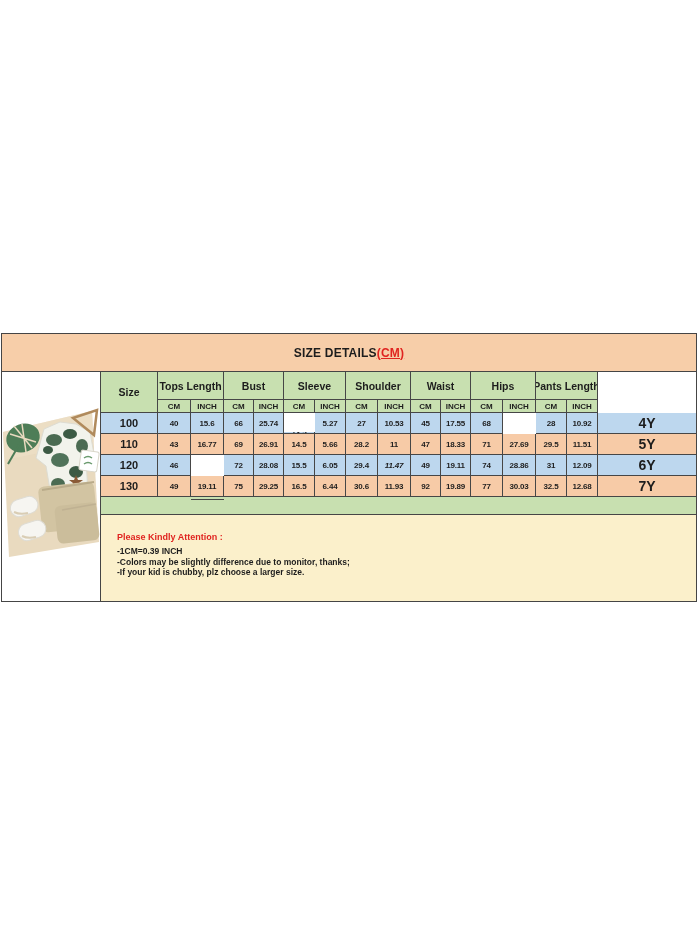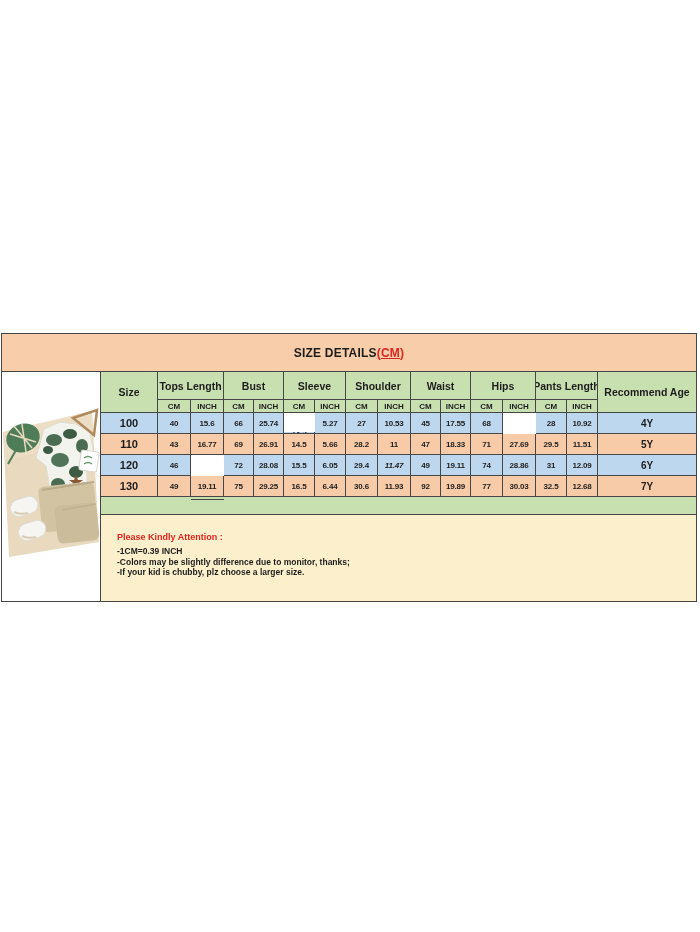--- a/index.html
+++ b/index.html
@@ -34,21 +34,21 @@
     border-right:1px solid #464646;border-bottom:1px solid #464646;
     overflow:hidden;white-space:nowrap;
   }
   .g{background:#C8E0B0;}
   .blue{background:#BDD7EE;}
   .peach{background:#F7CBA7;}
   .hdr{font-size:10.5px;}
   .sub{font-size:8px;}
   .size-c{font-size:11px;}
   .val{font-size:8px;letter-spacing:-.2px;}
-  .age-c{font-size:10px;}
+  .age-c{font-size:14px;}
   .noRb{border-right:none;}
   .strip{background:#C8E0B0;grid-row:7;grid-column:1/17;border-right:none;}
   .note{
     grid-row:8;grid-column:1/17;background:#FBF0CB;
     border-right:none;border-bottom:none;
     display:block;text-align:left;padding:17px 4px 0 16px;box-sizing:border-box;
   }
   .note-title{color:#E02420;font-size:9px;font-weight:bold;margin-bottom:4px;}
   .note-line{font-size:8.5px;font-weight:bold;color:#1d1d1d;line-height:10.6px;}
 </style>
@@ -120,21 +120,20 @@
         <div class="note-line">-If your kid is chubby, plz choose a larger size.</div>
       </div>
     <div class="cell g hdr" style="grid-area: 1 / 1 / 3;">Size</div>
         <div class="cell g hdr" style="grid-area: 1 / 2 / auto / 4;">Tops Length</div>
         <div class="cell g hdr" style="grid-area: 1 / 4 / auto / 6;">Bust</div>
         <div class="cell g hdr" style="grid-area: 1 / 6 / auto / 8;">Sleeve</div>
         <div class="cell g hdr" style="grid-area: 1 / 8 / auto / 10;">Shoulder</div>
         <div class="cell g hdr" style="grid-area: 1 / 10 / auto / 12;">Waist</div>
         <div class="cell g hdr" style="grid-area: 1 / 12 / auto / 14;">Hips</div>
         <div class="cell g hdr" style="grid-area: 1 / 14 / auto / 16;">Pants Length</div>
-        <div class="cell g hdr noRb" style="grid-area: 1 / 16 / 3;">Recommend Age</div>
         <div class="cell g sub" style="grid-area: 2 / 2;">CM</div>
         <div class="cell g sub" style="grid-area: 2 / 3;">INCH</div>
         <div class="cell g sub" style="grid-area: 2 / 4;">CM</div>
         <div class="cell g sub" style="grid-area: 2 / 5;">INCH</div>
         <div class="cell g sub" style="grid-area: 2 / 6;">CM</div>
         <div class="cell g sub" style="grid-area: 2 / 7;">INCH</div>
         <div class="cell g sub" style="grid-area: 2 / 8;">CM</div>
         <div class="cell g sub" style="grid-area: 2 / 9;">INCH</div>
         <div class="cell g sub" style="grid-area: 2 / 10;">CM</div>
         <div class="cell g sub" style="grid-area: 2 / 11;">INCH</div>

